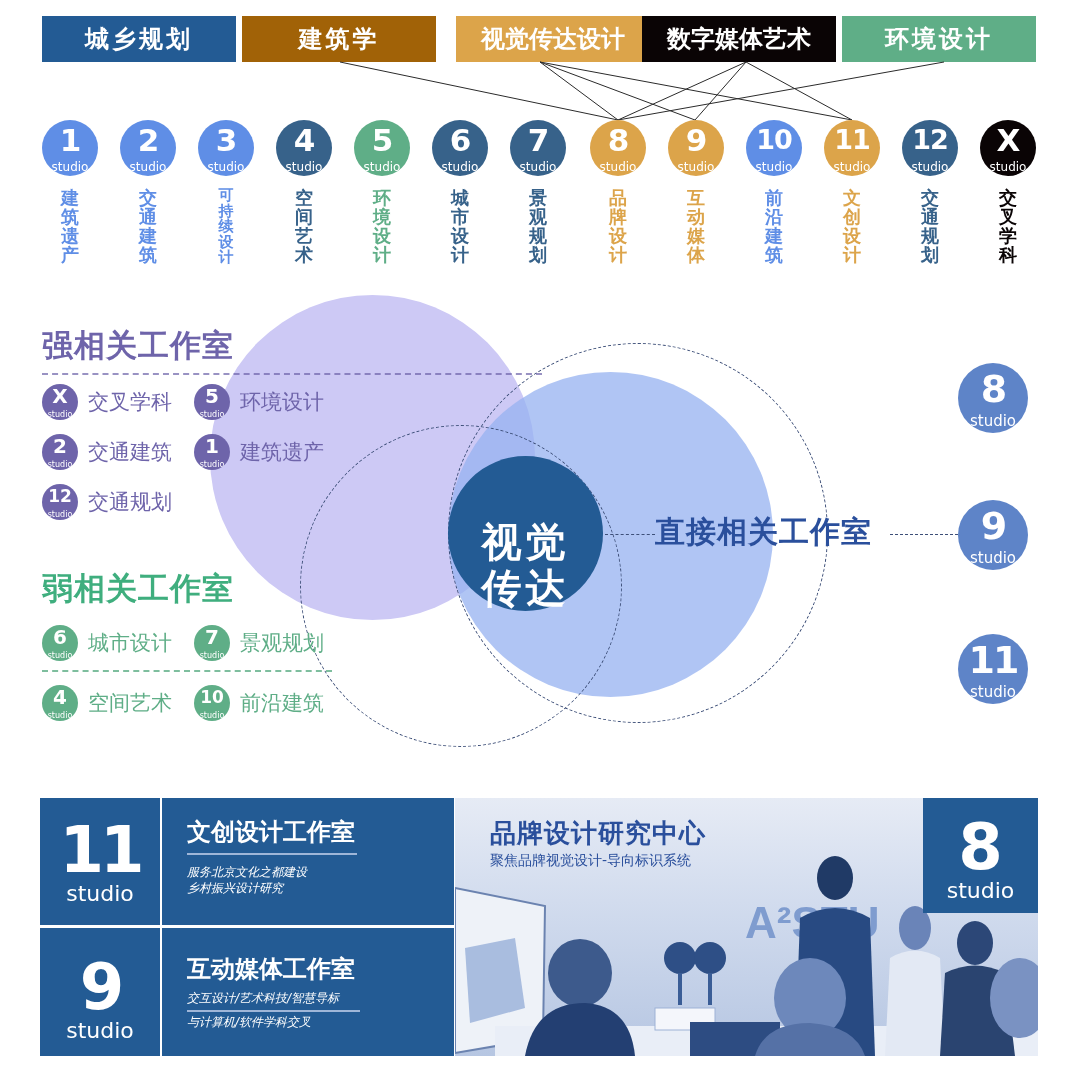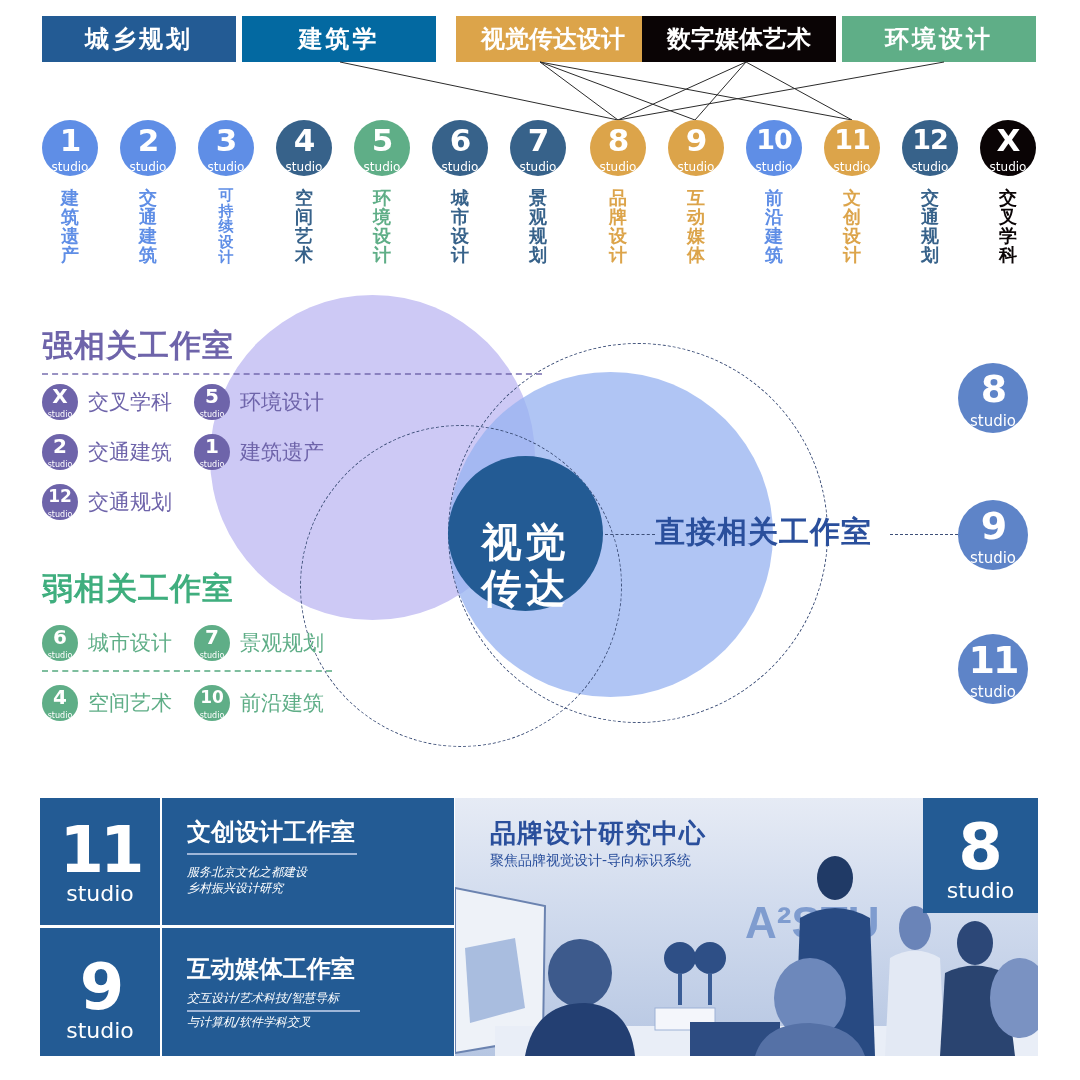--- a/index.html
+++ b/index.html
@@ -43,21 +43,21 @@
   .photo { position: absolute; left: 455px; top: 798px; width: 583px; height: 258px; overflow: hidden;
            background: linear-gradient(180deg, #e6ebf5 0%, #d2dcee 40%, #b6c6e2 100%); }
 </style>
 </head>
 <body>
 
 <div>
   <div class="cat" style="left:42px;width:194px;background:#235b94;">
       <span>城乡规划</span>
     </div>
-  <div class="cat" style="left:242px;width:194px;background:#0369a1;">
+  <div class="cat" style="left:242px;width:194px;background:#a16207;">
       <span>建筑学</span>
     </div>
   <div class="cat" style="left:456px;width:194px;background:#dca44a;letter-spacing:0;">
       <span>视觉传达设计</span>
     </div>
   <div class="cat" style="left:642px;width:194px;background:#0a0405;letter-spacing:0;">
       <span>数字媒体艺术</span>
     </div>
   <div class="cat" style="left:842px;width:194px;background:#5fae87;">
       <span>环境设计</span>

